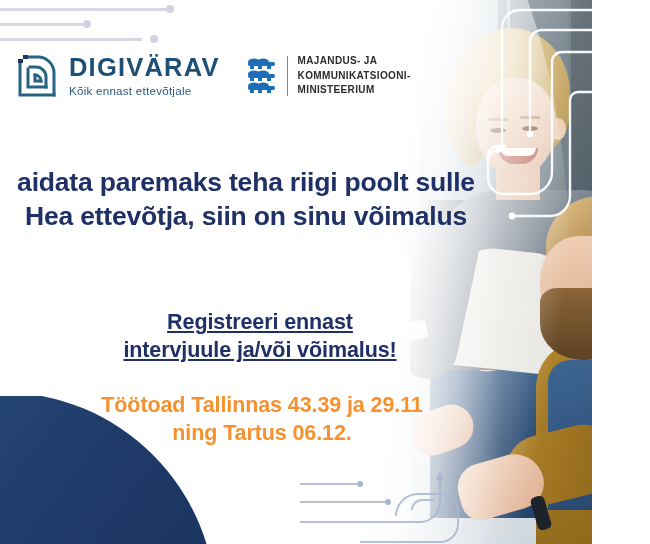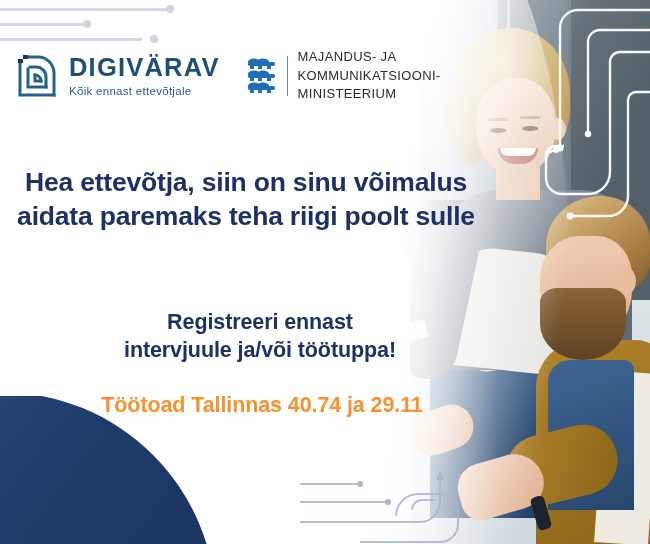--- a/index.html
+++ b/index.html
@@ -1,21 +1,21 @@
 <!DOCTYPE html>
 <html><head>
 <meta charset="utf-8">
 <style>
   html,body{margin:0;padding:0;}
   body{
     width:650px;height:544px;overflow:hidden;
     font-family:"Liberation Sans","DejaVu Sans",sans-serif;
     background:#ffffff;
   }
-  .poster{position:relative;width:650px;height:544px;overflow:hidden;background:#fff;}
+  .poster{position:relative;width:592px;height:544px;overflow:hidden;background:#fff;}
 
   
   .photo-wrap{position:absolute;left:300px;top:0;width:350px;height:544px;overflow:hidden;}
   .photo{position:absolute;inset:0;background:#c9d2d8;}
 
   
   .bg-wall{position:absolute;left:0;top:0;width:100%;height:100%;
     background:
       linear-gradient(180deg,#e9eef1 0%,#dfe6ea 45%,#cfd8de 100%);}
   .win-mullion{position:absolute;top:0;height:300px;width:9px;background:#6f7d86;opacity:.85;}
@@ -114,28 +114,28 @@
   
   .logobar{position:absolute;left:16px;top:50px;height:52px;display:flex;align-items:center;}
   .logo-mark{width:42px;height:46px;flex:0 0 auto;}
   .logo-text{margin-left:11px;}
   .logo-name{font-size:25.5px;font-weight:700;letter-spacing:1.2px;color:#1d4f77;line-height:1;}
   .logo-tag{font-size:11.6px;color:#2a5a86;letter-spacing:.25px;margin-top:4px;line-height:1;}
 
   .min-wrap{display:flex;align-items:center;margin-left:26px;}
   .coat{width:32px;height:38px;flex:0 0 auto;}
   .min-divider{width:1px;height:40px;background:#6f86b0;margin:0 10px 0 9px;}
-  .min-text{font-size:13px;font-weight:400;line-height:1.45;color:#2b2b2b;letter-spacing:.35px;}
+  .min-text{font-size:10px;font-weight:700;line-height:1.45;color:#2b2b2b;letter-spacing:.35px;}
   .min-text div{white-space:nowrap;}
 
   
   .headline{position:absolute;left:0;top:165px;width:492px;text-align:center;
     font-size:26.5px;font-weight:700;line-height:1.30;color:#1f3066;letter-spacing:-.2px;}
   .subline{position:absolute;left:0;top:308px;width:520px;text-align:center;
-    font-size:21.5px;font-weight:700;line-height:1.32;color:#1f3066;letter-spacing:-.1px;}
+    font-size:21.5px;font-weight:700;line-height:1.32;color:#1f3066;letter-spacing:-.1px;text-decoration:underline;}
   .dates{position:absolute;left:0;top:391px;width:524px;text-align:center;
     font-size:21.5px;font-weight:700;line-height:1.32;color:#f5922f;letter-spacing:-.1px;}
 </style>
 </head>
 <body>
 
 <div class="poster">
 
   <div class="photo-wrap">
     <div class="photo">
@@ -309,26 +309,27 @@
       <div class="min-divider"></div>
       <div class="min-text">
         <div>MAJANDUS- JA</div>
         <div>KOMMUNIKATSIOONI-</div>
         <div>MINISTEERIUM</div>
       </div>
     </div>
   </div>
 
   <div class="headline">
+    <div>aidata paremaks teha riigi poolt sulle</div>
     <div>Hea ettevõtja, siin on sinu võimalus</div>
-    <div>aidata paremaks teha riigi poolt sulle</div>
   </div>
 
   <div class="subline">
     <div>Registreeri ennast</div>
-    <div>intervjuule ja/või töötuppa!</div>
+    <div>intervjuule ja/või võimalus!</div>
   </div>
 
   <div class="dates">
-    <div>Töötoad Tallinnas 40.74 ja 29.11</div>
+    <div>Töötoad Tallinnas 43.39 ja 29.11</div>
+    <div>ning Tartus 06.12.</div>
   </div>
 
 </div>
 
 </body></html>

